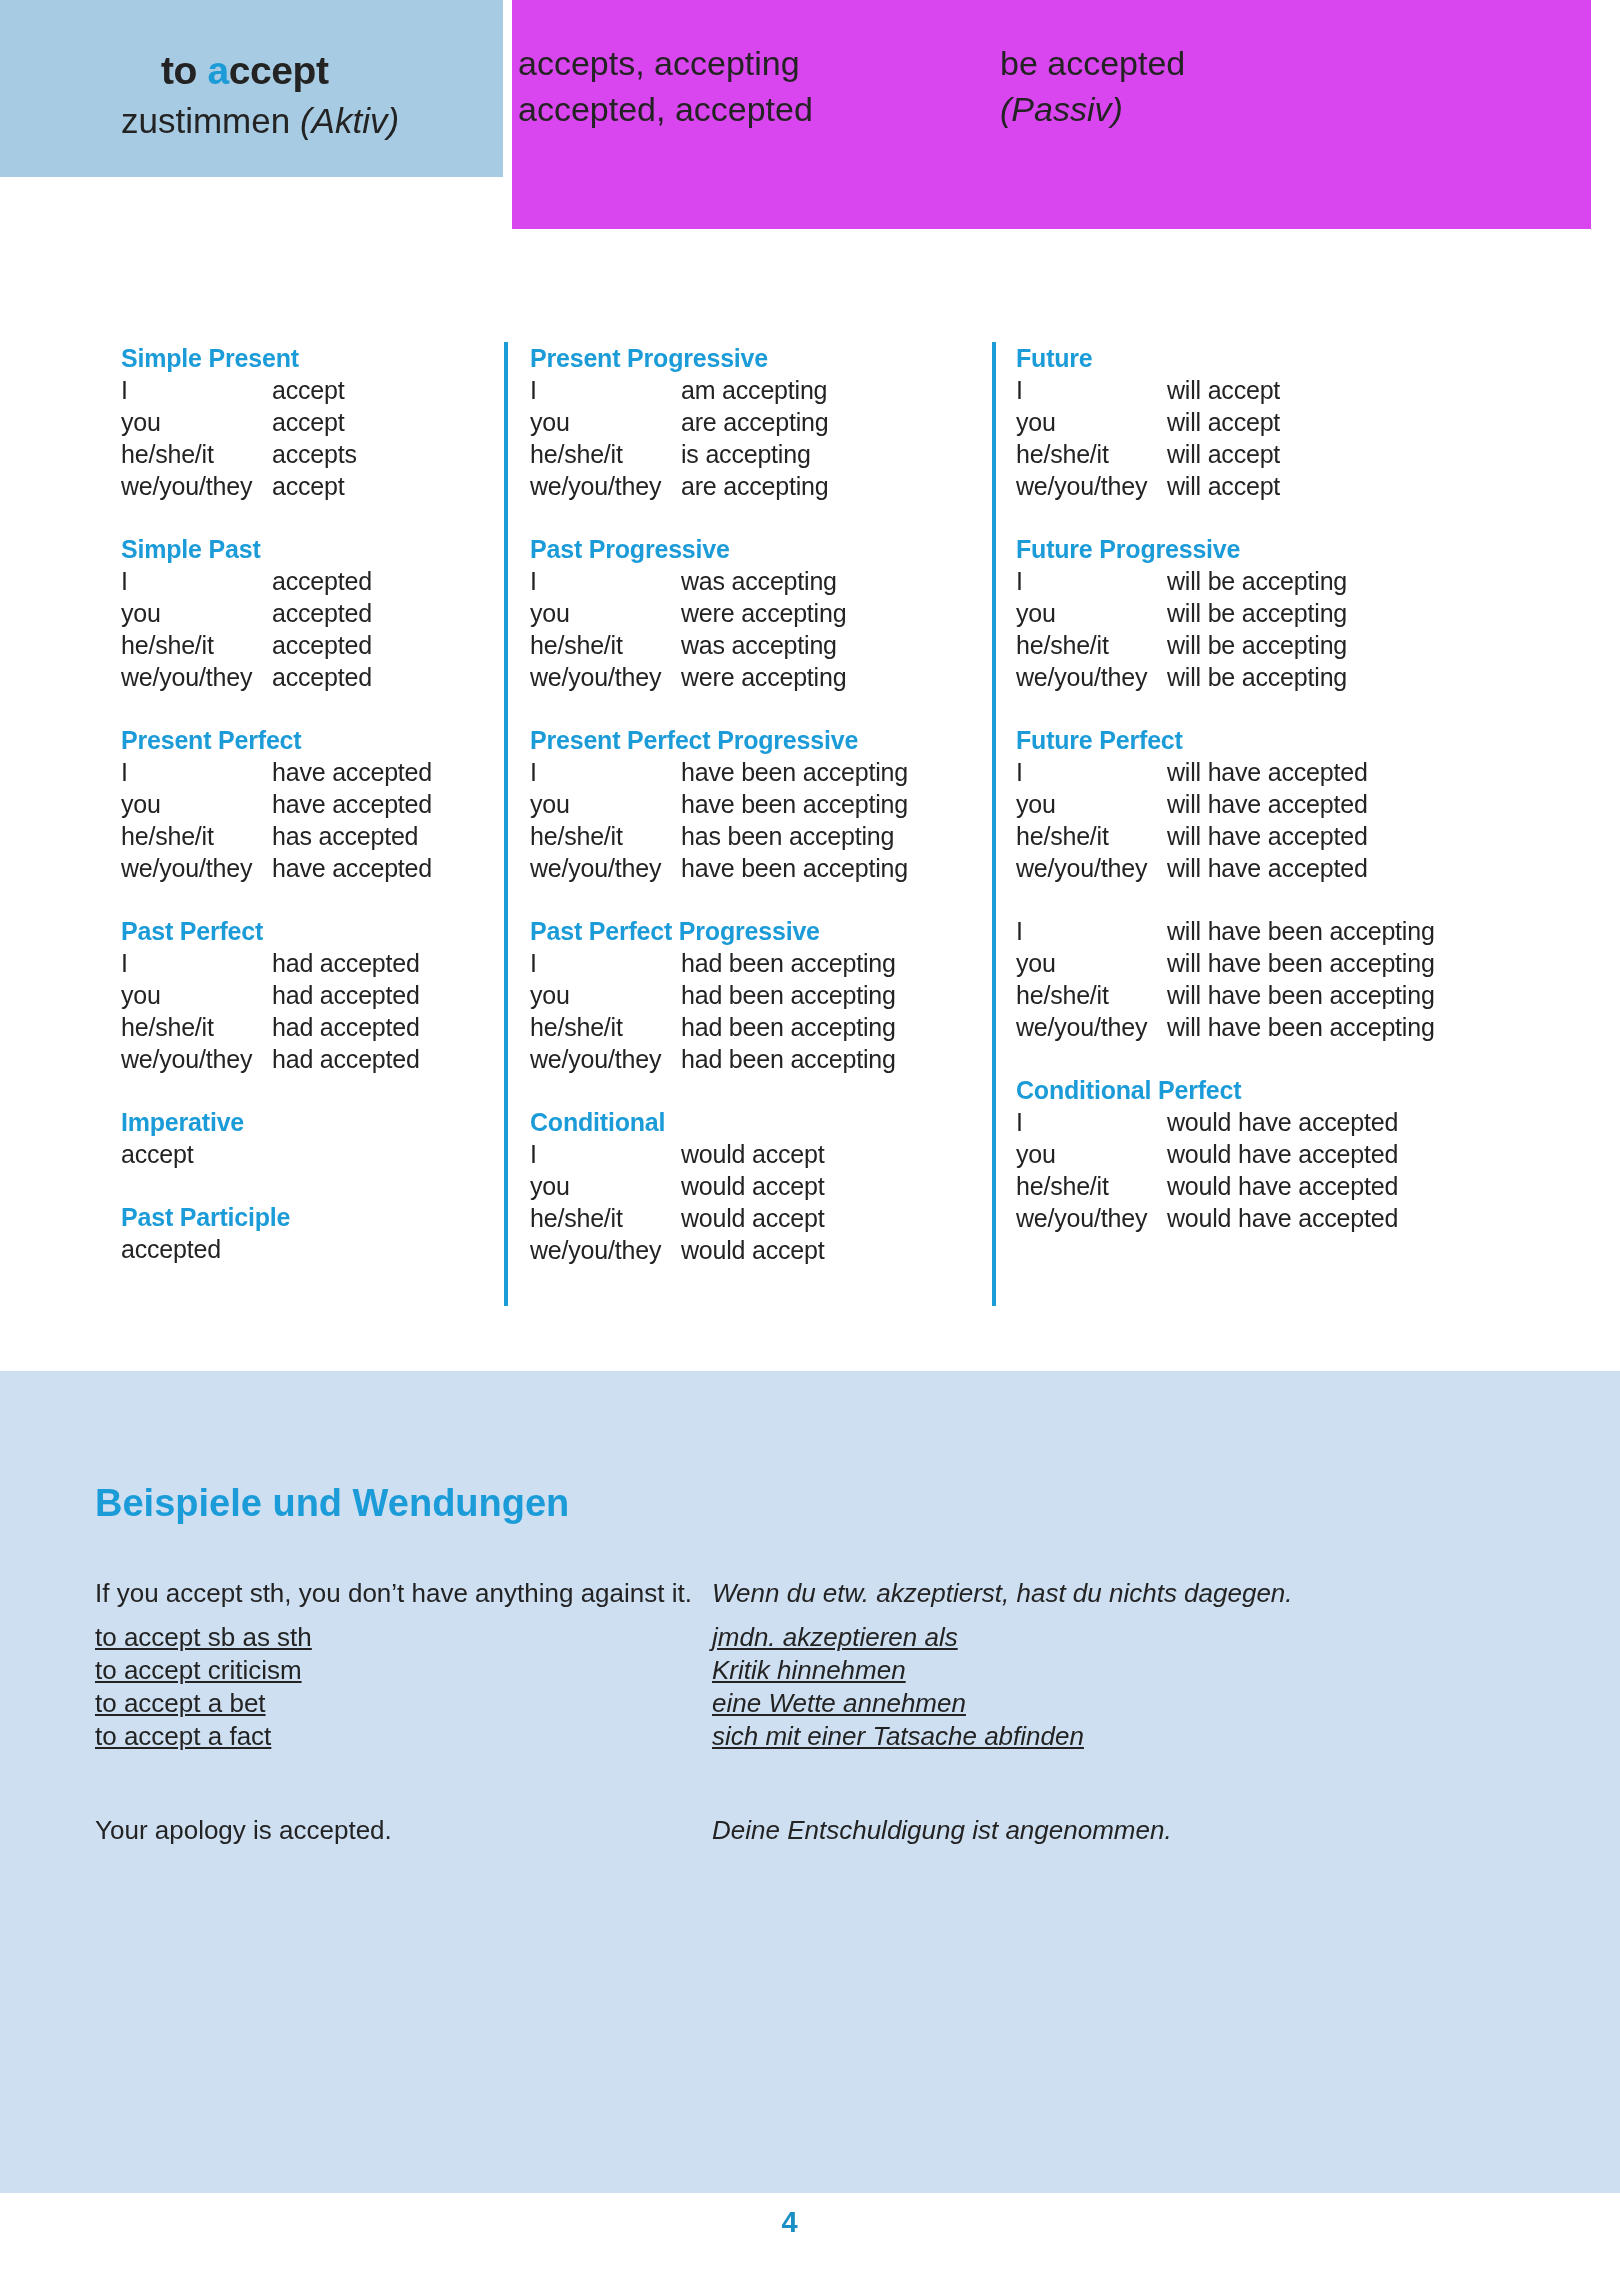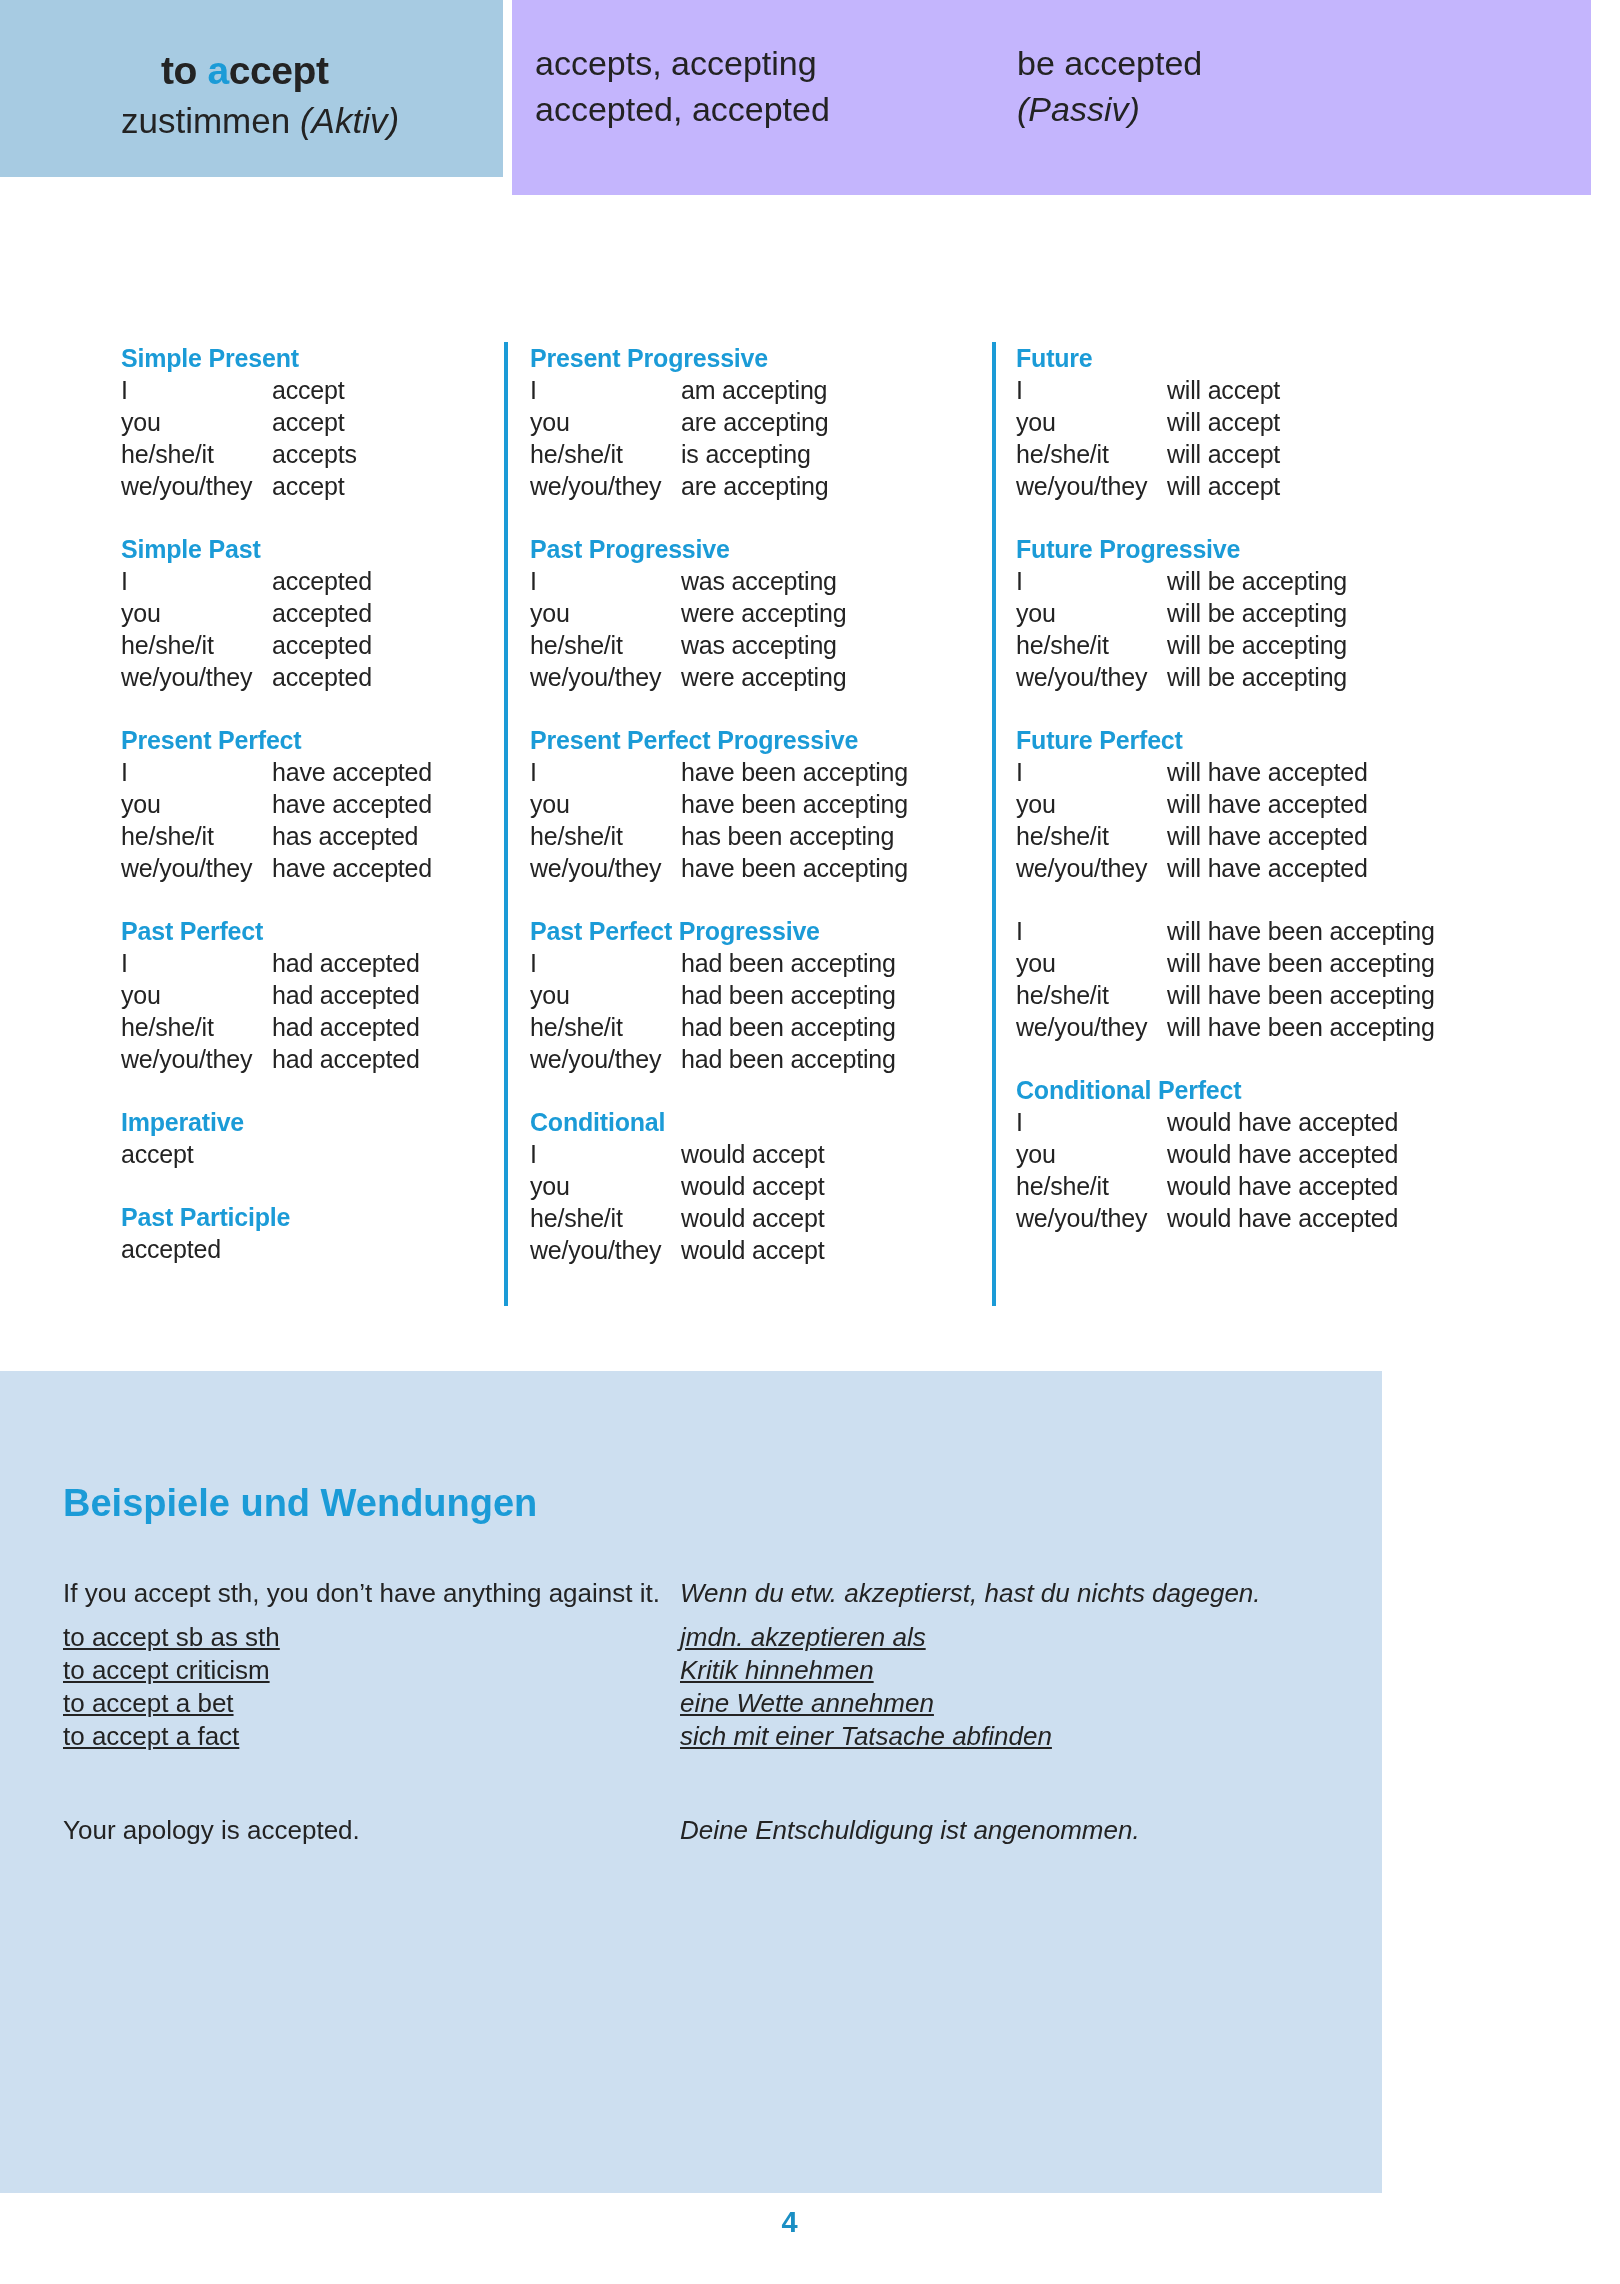--- a/index.html
+++ b/index.html
@@ -13,22 +13,22 @@
   .hdr-left {
     position:absolute; left:0; top:0; width:503px; height:177px;
     background:#a7cbe2; box-sizing:border-box; padding:45px 0 0 121px;
   }
   .verb-line { font-size:39px; font-weight:bold; line-height:52px; letter-spacing:-0.4px; white-space:nowrap;margin-left:40px; }
   .verb-line .hl { color:#1b9bd7; }
   .trans-line { font-size:35px; line-height:47px; white-space:nowrap; }
   .it { font-style:italic; }
 
   .hdr-right {
-    position:absolute; left:512px; top:0; width:1079px; height:195px;
-    background:#c4b5fd; box-sizing:border-box; padding:40px 0 0 23px;
+    position:absolute; left:512px; top:0; width:1079px; height:229px;
+    background:#d946ef; box-sizing:border-box; padding:40px 0 0 6px;
     font-size:34px; line-height:46px; display:flex;
   }
   .forms-col { width:482px; flex:0 0 482px; white-space:nowrap; }
   .passive-col { white-space:nowrap; }
 
   
   .conjugation {
     position:absolute; left:121px; top:314px; display:flex;
     font-size:25px; line-height:32px; letter-spacing:-0.2px;margin-top:28px;
   }
@@ -38,22 +38,22 @@
   .col3 { width:587px; border-left:4px solid #1b9bd7; padding-left:20px; }
   .block { margin-bottom:31px; }
   .block:last-child { margin-bottom:0; }
   .block-title { color:#1b9bd7; font-weight:bold; white-space:nowrap; }
   .row { display:flex; white-space:nowrap; }
   .pron { width:151px; flex:0 0 151px; }
   .verb { flex:1; }
 
   
   .examples {
-    position:absolute; left:0; top:1371px; width:1382px; height:822px;
-    background:#cddff0; box-sizing:border-box; padding:110px 0 0 63px;
+    position:absolute; left:0; top:1371px; width:1620px; height:822px;
+    background:#cddff0; box-sizing:border-box; padding:110px 0 0 95px;
     font-size:26px;
   }
   .examples h2 {
     margin:0; font-size:38px; line-height:44px; color:#1b9bd7; font-weight:bold;
   }
   .ex-group.g0 { margin-top:52px; }
   .ex-group.g1 { margin-top:11.3px;text-decoration:underline; }
   .ex-group.g2 { margin-top:61px; }
   .ex-row { display:flex; line-height:33px; }
   .ex-row .en { width:617px; flex:0 0 617px; white-space:nowrap; }

